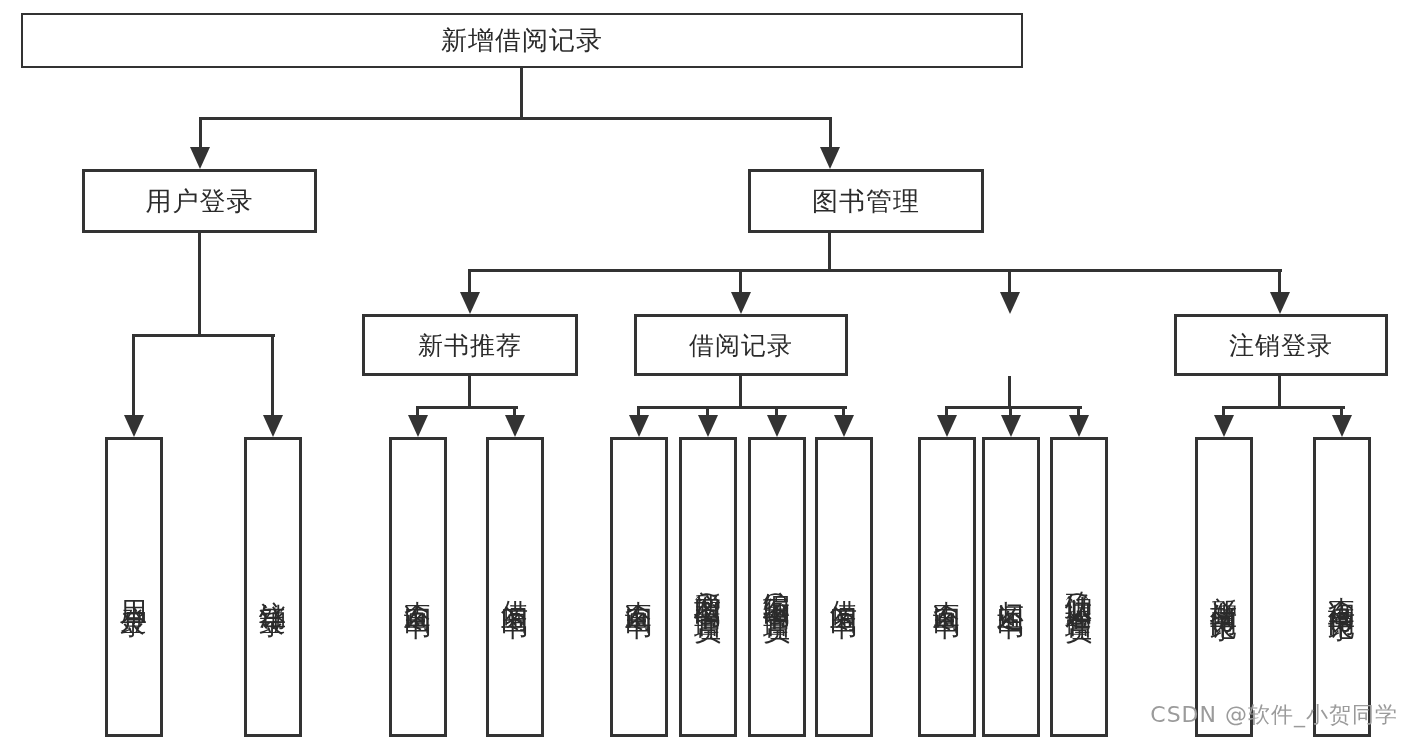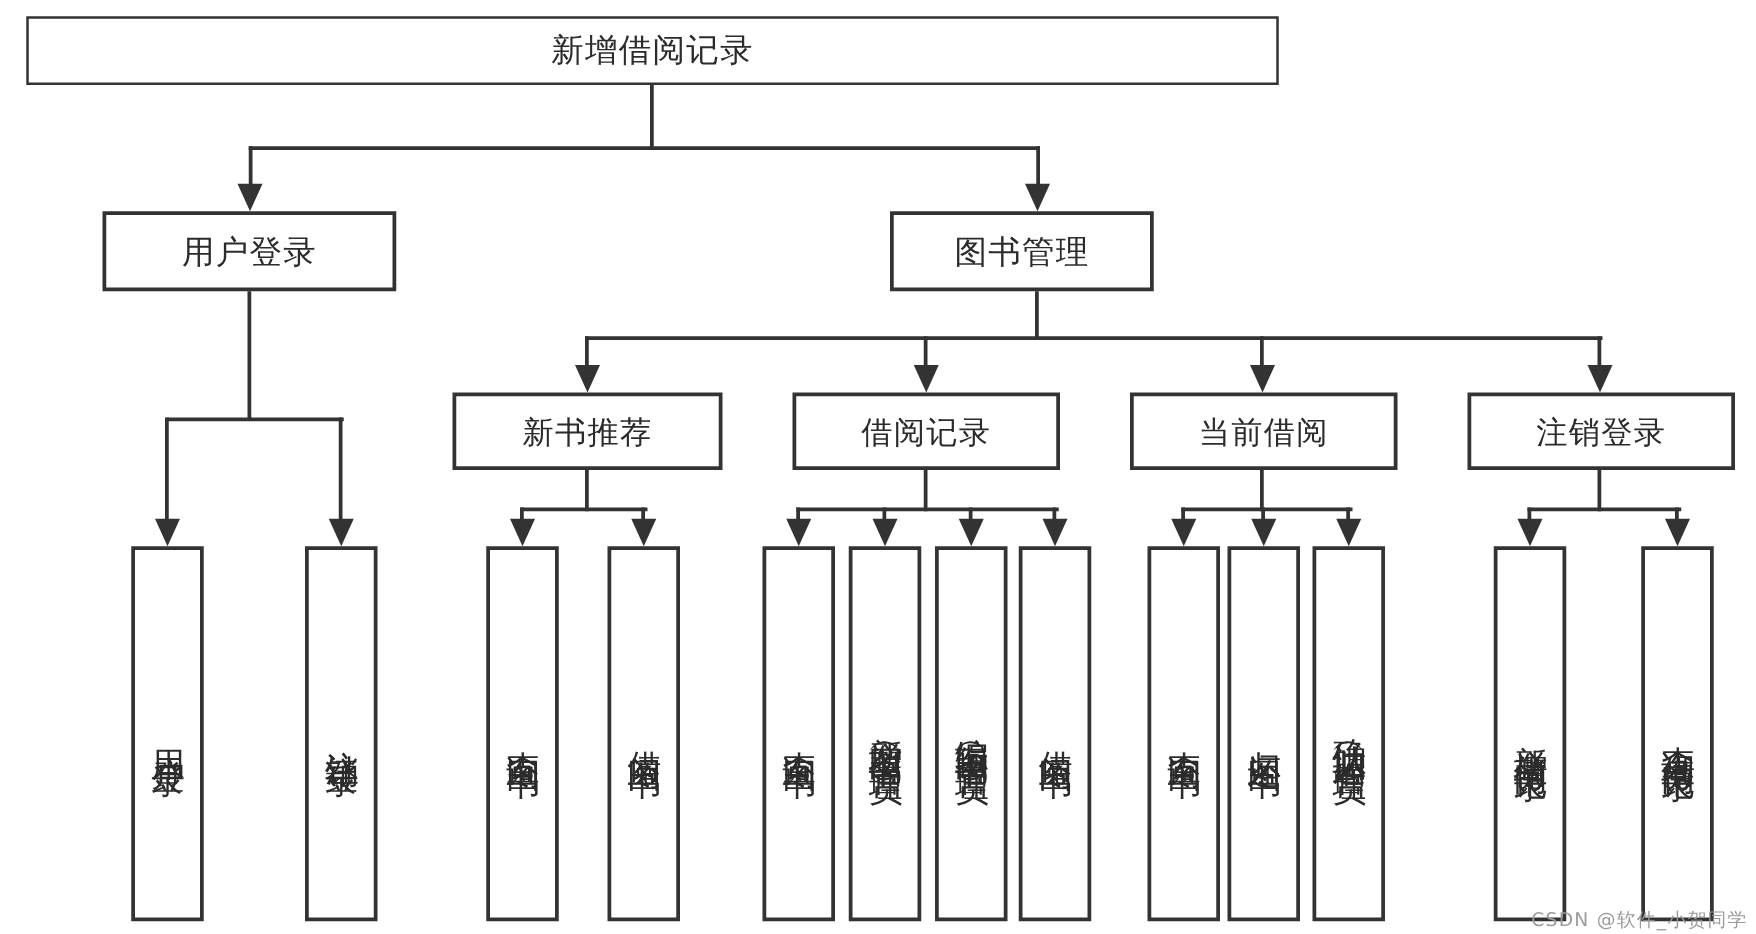--- a/index.html
+++ b/index.html
@@ -18,52 +18,49 @@
     writing-mode:vertical-rl; text-orientation:mixed;
     font-size:27px; line-height:1; letter-spacing:4px;
   }
   .line  { position:absolute; background:#333333; }
   .arrow {
     position:absolute; width:0; height:0;
     border-left:10px solid transparent; border-right:10px solid transparent;
     border-top:22px solid #333333;
   }
   .watermark {
-    position:absolute; right:7px; bottom:1px; z-index:5;
-    font-size:15px; color:#9b9b9b; letter-spacing:1px;
+    position:absolute; right:7px; bottom:17px; z-index:5;
+    font-size:22px; color:#9b9b9b; letter-spacing:1px;
   }
 </style>
 </head>
 <body>
 
 <div class="canvas">
 
   <div class="node h-node" style="left:21px; top:13px; width:1002px; height:55px; border-width:2px;">
     <span>新增借阅记录</span>
   </div>
 
   <div class="node h-node" style="left:82px; top:169px; width:235px; height:64px;">
     <span>用户登录</span>
   </div>
 
-  <div class="node h-node" style="left:712px; top:169px; width:211px; height:64px;">
+  <div class="node h-node" style="left:748px; top:169px; width:236px; height:64px;">
     <span>图书管理</span>
   </div>
 
   <div class="node h-node l3" style="left:362px; top:314px; width:216px; height:62px;">
     <span>新书推荐</span>
   </div>
 
   <div class="node h-node l3" style="left:634px; top:314px; width:214px; height:62px;">
     <span>借阅记录</span>
   </div>
 
-  <div class="node h-node l3" style="left:904px; top:314px; width:214px; height:62px;">
-    <span>当前借阅</span>
-  </div>
 
   <div class="node h-node l3" style="left:1174px; top:314px; width:214px; height:62px;">
     <span>注销登录</span>
   </div>
 
   <div class="node v-node" style="left:105px; top:437px; width:58px; height:300px;">
     <span>用户登录</span>
   </div>
   <div class="node v-node" style="left:244px; top:437px; width:58px; height:300px;">
     <span>注销登录</span>

